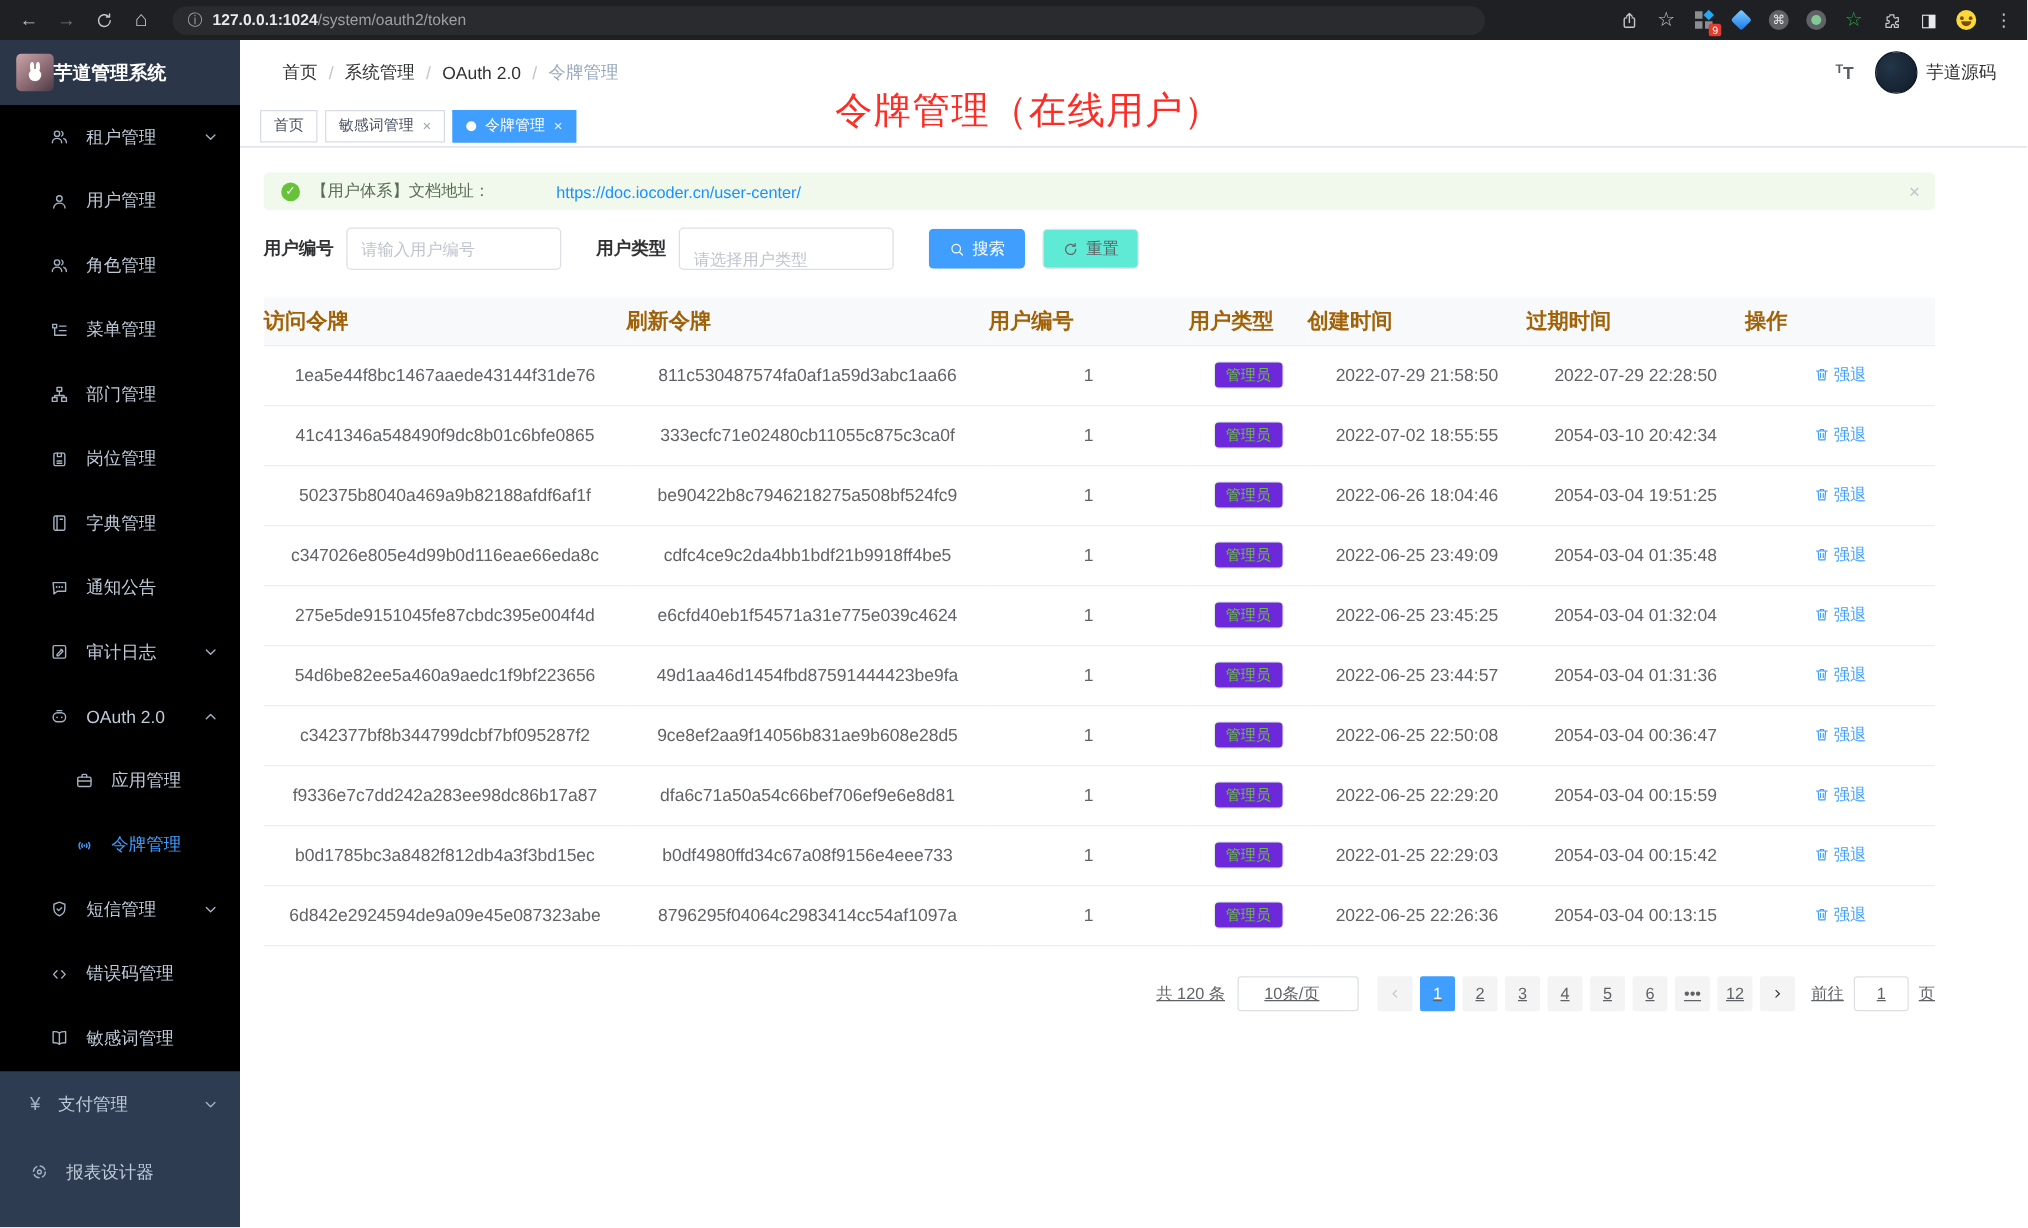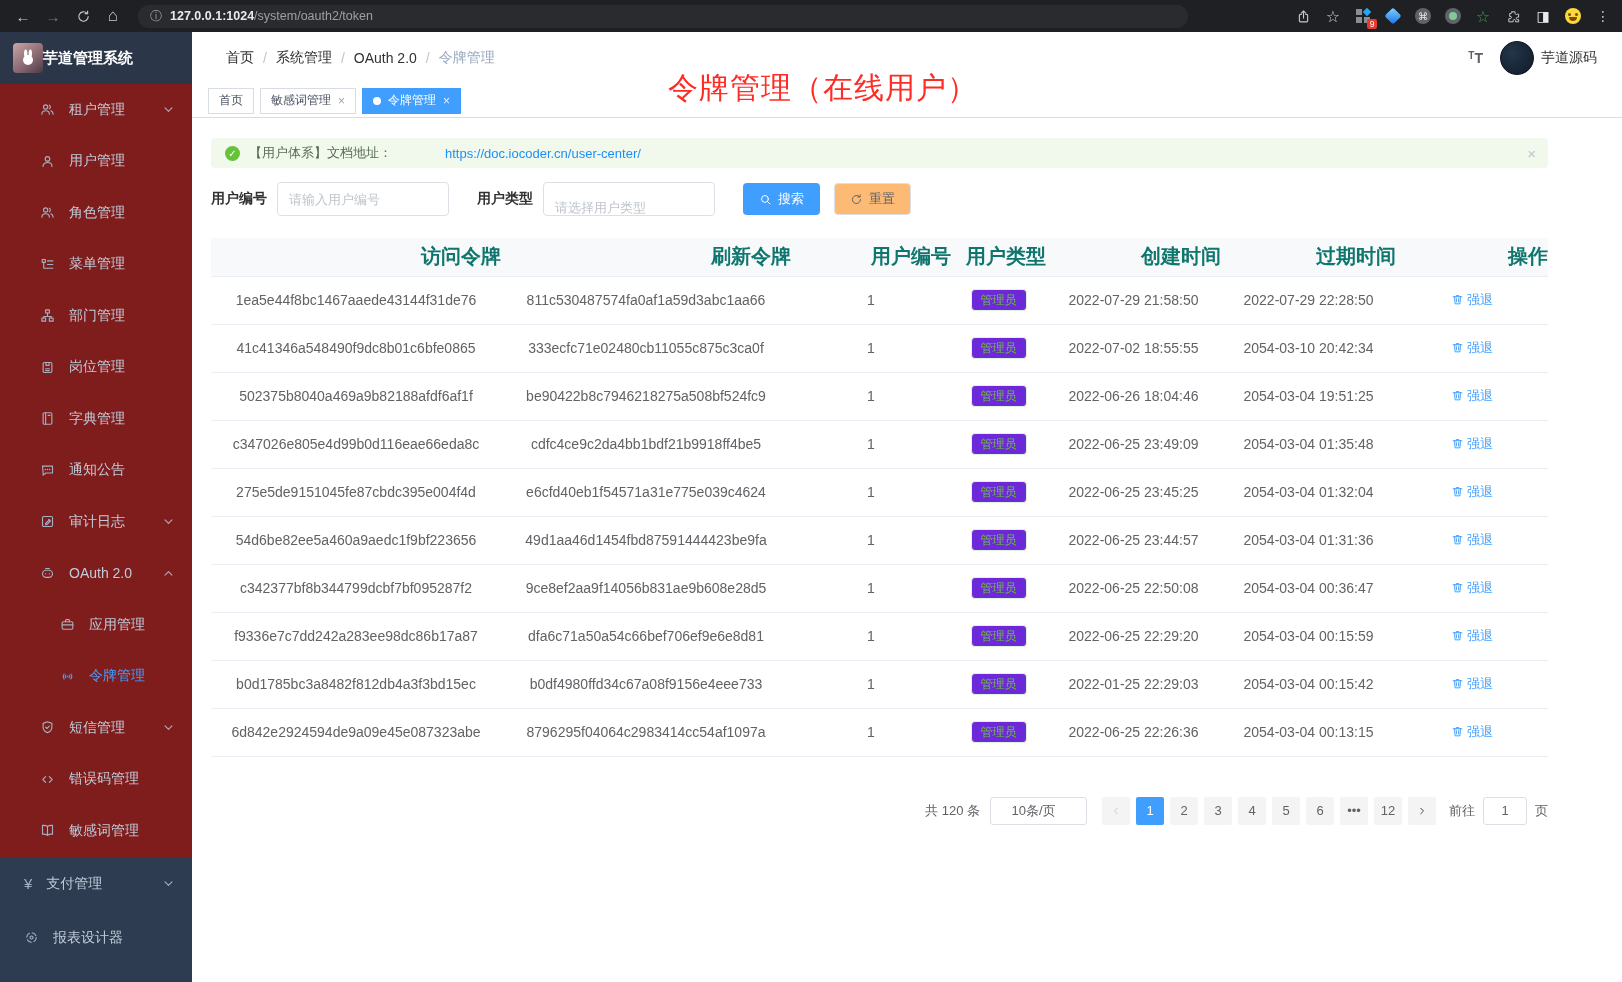--- a/index.html
+++ b/index.html
@@ -32,21 +32,21 @@
   .kebab { color:#c4c7cb; font-size:14px; letter-spacing:0; }
 
   
   .app { display:flex; height:950px; }
   .sidebar { width:192px; background:#2d3c50; display:flex; flex-direction:column; flex:none; }
   .logo-bar { height:52px; background:#2b3649; display:flex; align-items:center; padding:0 13px; flex:none; }
   .logo-img { width:30px; height:30px; border-radius:4px; background:linear-gradient(140deg,#caa6a9 0%,#8d6b74 55%,#4a3a44 100%); display:flex; align-items:center; justify-content:center; }
   .logo-img svg { width:20px; height:20px; }
   .logo-title { color:#fff; font-size:15px; font-weight:bold; }
   .menu { flex:1; overflow:hidden; }
-  .menu-dark { background:#7f1d1d; }
+  .menu-dark { background:#000000; }
   .m-item { height:51.5px; display:flex; align-items:center; gap:14px; color:#bfcbd9; font-size:14px; padding-left:40px; position:relative; cursor:pointer; }
   .m-item .icon { color:#a3b1c2; font-size:15px; display:flex; }
   .m-item.indent2 { padding-left:60px; }
   .m-item.indent0 { padding-left:24px; height:54px; }
   .m-item.active, .m-item.active .icon { color:#409eff; }
   .m-arrow { position:absolute; right:16px; color:#8391a5; font-size:12px; display:flex; }
   .icon svg { width:1em; height:1em; display:block; }
 
   .main { flex:1; display:flex; flex-direction:column; background:#fff; min-width:0; }
   .app-header { height:52px; display:flex; align-items:center; padding:0 18px; flex:none; }
@@ -80,30 +80,30 @@
   .filters { margin-top:14px; display:flex; align-items:center; font-size:14px; }
   .f-label { font-weight:bold; color:#303133; margin-right:10px; }
   .f-input, .f-select { width:172px; height:32px; border:1px solid #dcdfe6; border-radius:4px; font-size:13px; padding:16px 11px; color:#606266; font-family:inherit; }
   .f-input::placeholder { color:#bfc4cc; }
   .f-select { display:flex; align-items:flex-start; color:#bfc4cc; position:relative; cursor:pointer; }
   .sel-caret { position:absolute; right:9px; color:#c0c4cc; font-size:12px; display:flex; }
   .gap28 { width:28px; } .gap14 { width:14px; }
   .btn { height:32px; border-radius:4px; font-size:13px; display:flex; align-items:center; gap:6px; padding:0 15px; cursor:pointer; border:1px solid transparent; }
   .btn .icon { font-size:13px; display:flex; }
   .btn-primary { background:#409eff; color:#fff; }
-  .btn-plain { background:#fdba74; border-color:#dcdfe6; color:#606266; }
+  .btn-plain { background:#5eead4; border-color:#dcdfe6; color:#606266; }
 
   table.grid { margin-top:22px; width:1337px; border-collapse:collapse; font-size:14px; color:#606266; table-layout:fixed; }
-  .grid th { background:#f8f9fb; font-weight:bold; color:#0f766e; height:38px; border-bottom:1px solid #ebeef5; text-align:right; font-size:20px; }
+  .grid th { background:#f8f9fb; font-weight:bold; color:#a16207; height:38px; border-bottom:1px solid #ebeef5; text-align:left; font-size:17px; }
   .grid td { height:48px; border-bottom:1px solid #ebeef5; text-align:center; white-space:nowrap; overflow:hidden; }
   .tag-success { display:inline-block; padding:4px 9px; font-size:12px; line-height:1; color:#67c23a; background:#6d28d9; border:1px solid #e1f3d8; border-radius:4px; }
   .act-link { color:#409eff; font-size:13px; display:inline-flex; align-items:center; gap:3px; cursor:pointer; }
   .act-link .icon { font-size:13px; display:flex; }
 
-  .pager { width:1337px; margin-top:40px; display:flex; align-items:center; justify-content:flex-end; font-size:13px; color:#606266; }
+  .pager { width:1337px; margin-top:24px; display:flex; align-items:center; justify-content:flex-end; font-size:13px; color:#606266;text-decoration:underline; }
   .pg-total { margin-right:10px; }
   .pg-size { width:97px; height:28px; border:1px solid #dcdfe6; border-radius:3px; display:flex; align-items:center; justify-content:center; gap:10px; color:#606266; font-size:13px; margin-right:12px; position:relative; cursor:pointer; }
   .pg-size .sel-caret { position:static; }
   .pg-btn { min-width:28px; height:28px; background:#f4f4f5; border-radius:2px; display:flex; align-items:center; justify-content:center; margin:0 3px; cursor:pointer; padding:0 4px; }
   .pg-btn.active { background:#409eff; color:#fff; }
   .pg-btn.prev { color:#c0c4cc; }
   .pg-btn.next { color:#303133; }
   .pg-btn .icon { font-size:12px; display:flex; }
   .pg-goto { display:flex; align-items:center; gap:8px; margin-left:10px; }
   .pg-input { width:44px; height:28px; border:1px solid #dcdfe6; border-radius:3px; text-align:center; font-size:13px; color:#606266; font-family:inherit; }

